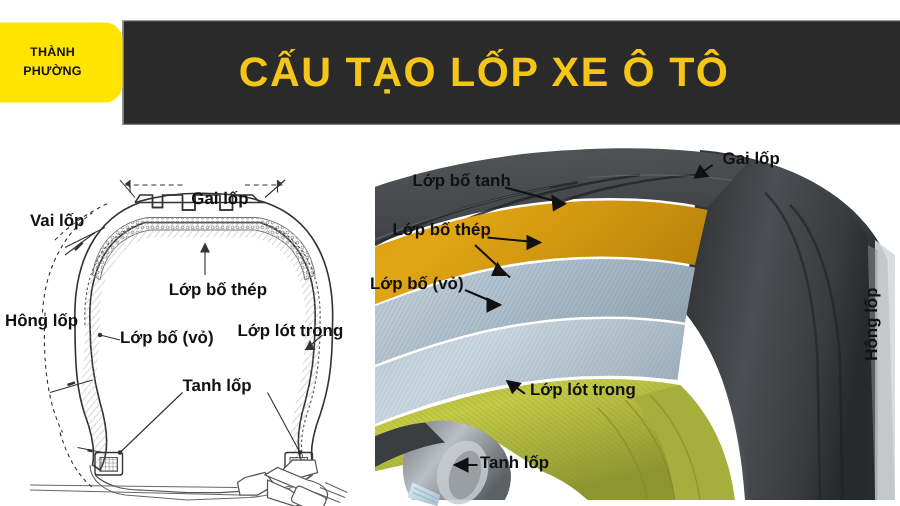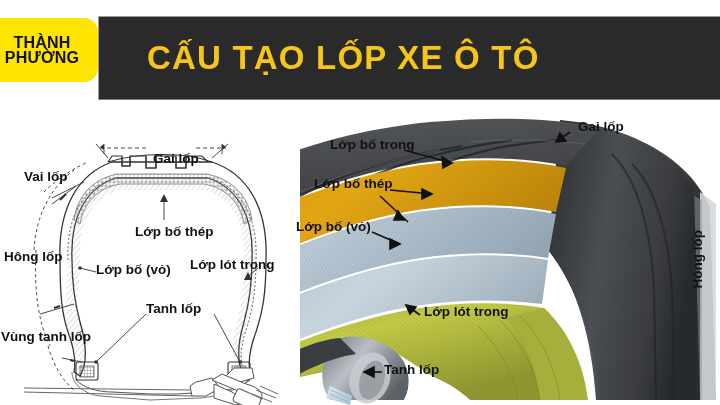--- a/index.html
+++ b/index.html
@@ -13,32 +13,32 @@
 
   
   .logo-badge{
     position:absolute; left:-14px; top:18px; width:112px; height:64px;
     background:var(--brand,#FFE400);
     border-radius:14px;
     display:flex; flex-direction:column; align-items:center; justify-content:center;
     z-index:6;
   }
   .logo-badge span{
-    color:#111; font-weight:bold; font-size:16px; line-height:15px;
+    color:#111; font-weight:bold; font-size:10px; line-height:15px;
     letter-spacing:.2px; text-align:right; display:block;
   }
   .title-bar{
     position:absolute; left:98px; top:16px; width:622px; height:84px;
     background:#2a2a2a;
     border-top:1px solid #9b9b9b; border-left:1px solid #9b9b9b; border-bottom:1px solid #7d7d7d;
     display:flex; align-items:center; z-index:5;
   }
   .title-bar h1{
     color:#F5C518; font-size:33px; font-weight:bold; letter-spacing:1.2px;
-    padding-left:48px; white-space:nowrap;
+    padding-left:92px; white-space:nowrap;
     font-family:"Liberation Sans", sans-serif;
   }
 
   
   .diagrams{ position:absolute; left:0; top:100px; width:720px; height:305px; }
   .svg-abs{ position:absolute; left:0; top:0; }
 
   .lbl{
     position:absolute; color:#111; font-weight:bold; white-space:nowrap;
     font-family:"Liberation Sans", sans-serif; line-height:1;
@@ -333,23 +333,22 @@
       </g>
     </svg>
 
     <div class="lbl l" style="left:24px;  top:70px;">Vai lốp</div>
     <div class="lbl l" style="left:153px; top:52px;">Gai lốp</div>
     <div class="lbl l" style="left:4px;   top:150px;">Hông lốp</div>
     <div class="lbl l" style="left:135px; top:125px;">Lớp bố thép</div>
     <div class="lbl l" style="left:96px;  top:163px;">Lớp bố (vỏ)</div>
     <div class="lbl l" style="left:190px; top:158px;">Lớp lót trong</div>
     <div class="lbl l" style="left:146px; top:202px;">Tanh lốp</div>
-    <div class="lbl l" style="left:1px;   top:230px;">Vùng tanh lốp</div>
-
-    <div class="lbl r" style="left:330px; top:38px;">Lớp bố trong</div>
+
+    <div class="lbl r" style="left:330px; top:38px;">Lớp bố tanh</div>
     <div class="lbl r" style="left:578px; top:20px;">Gai lốp</div>
     <div class="lbl r" style="left:314px; top:77px;">Lớp bố thép</div>
     <div class="lbl r" style="left:296px; top:120px;">Lớp bố (vỏ)</div>
     <div class="lbl r vert" style="left:704px; top:175px;">Hông lốp</div>
     <div class="lbl r" style="left:424px; top:205px;">Lớp lót trong</div>
     <div class="lbl r" style="left:384px; top:263px;">Tanh lốp</div>
 
   </div>
 </div>
 

